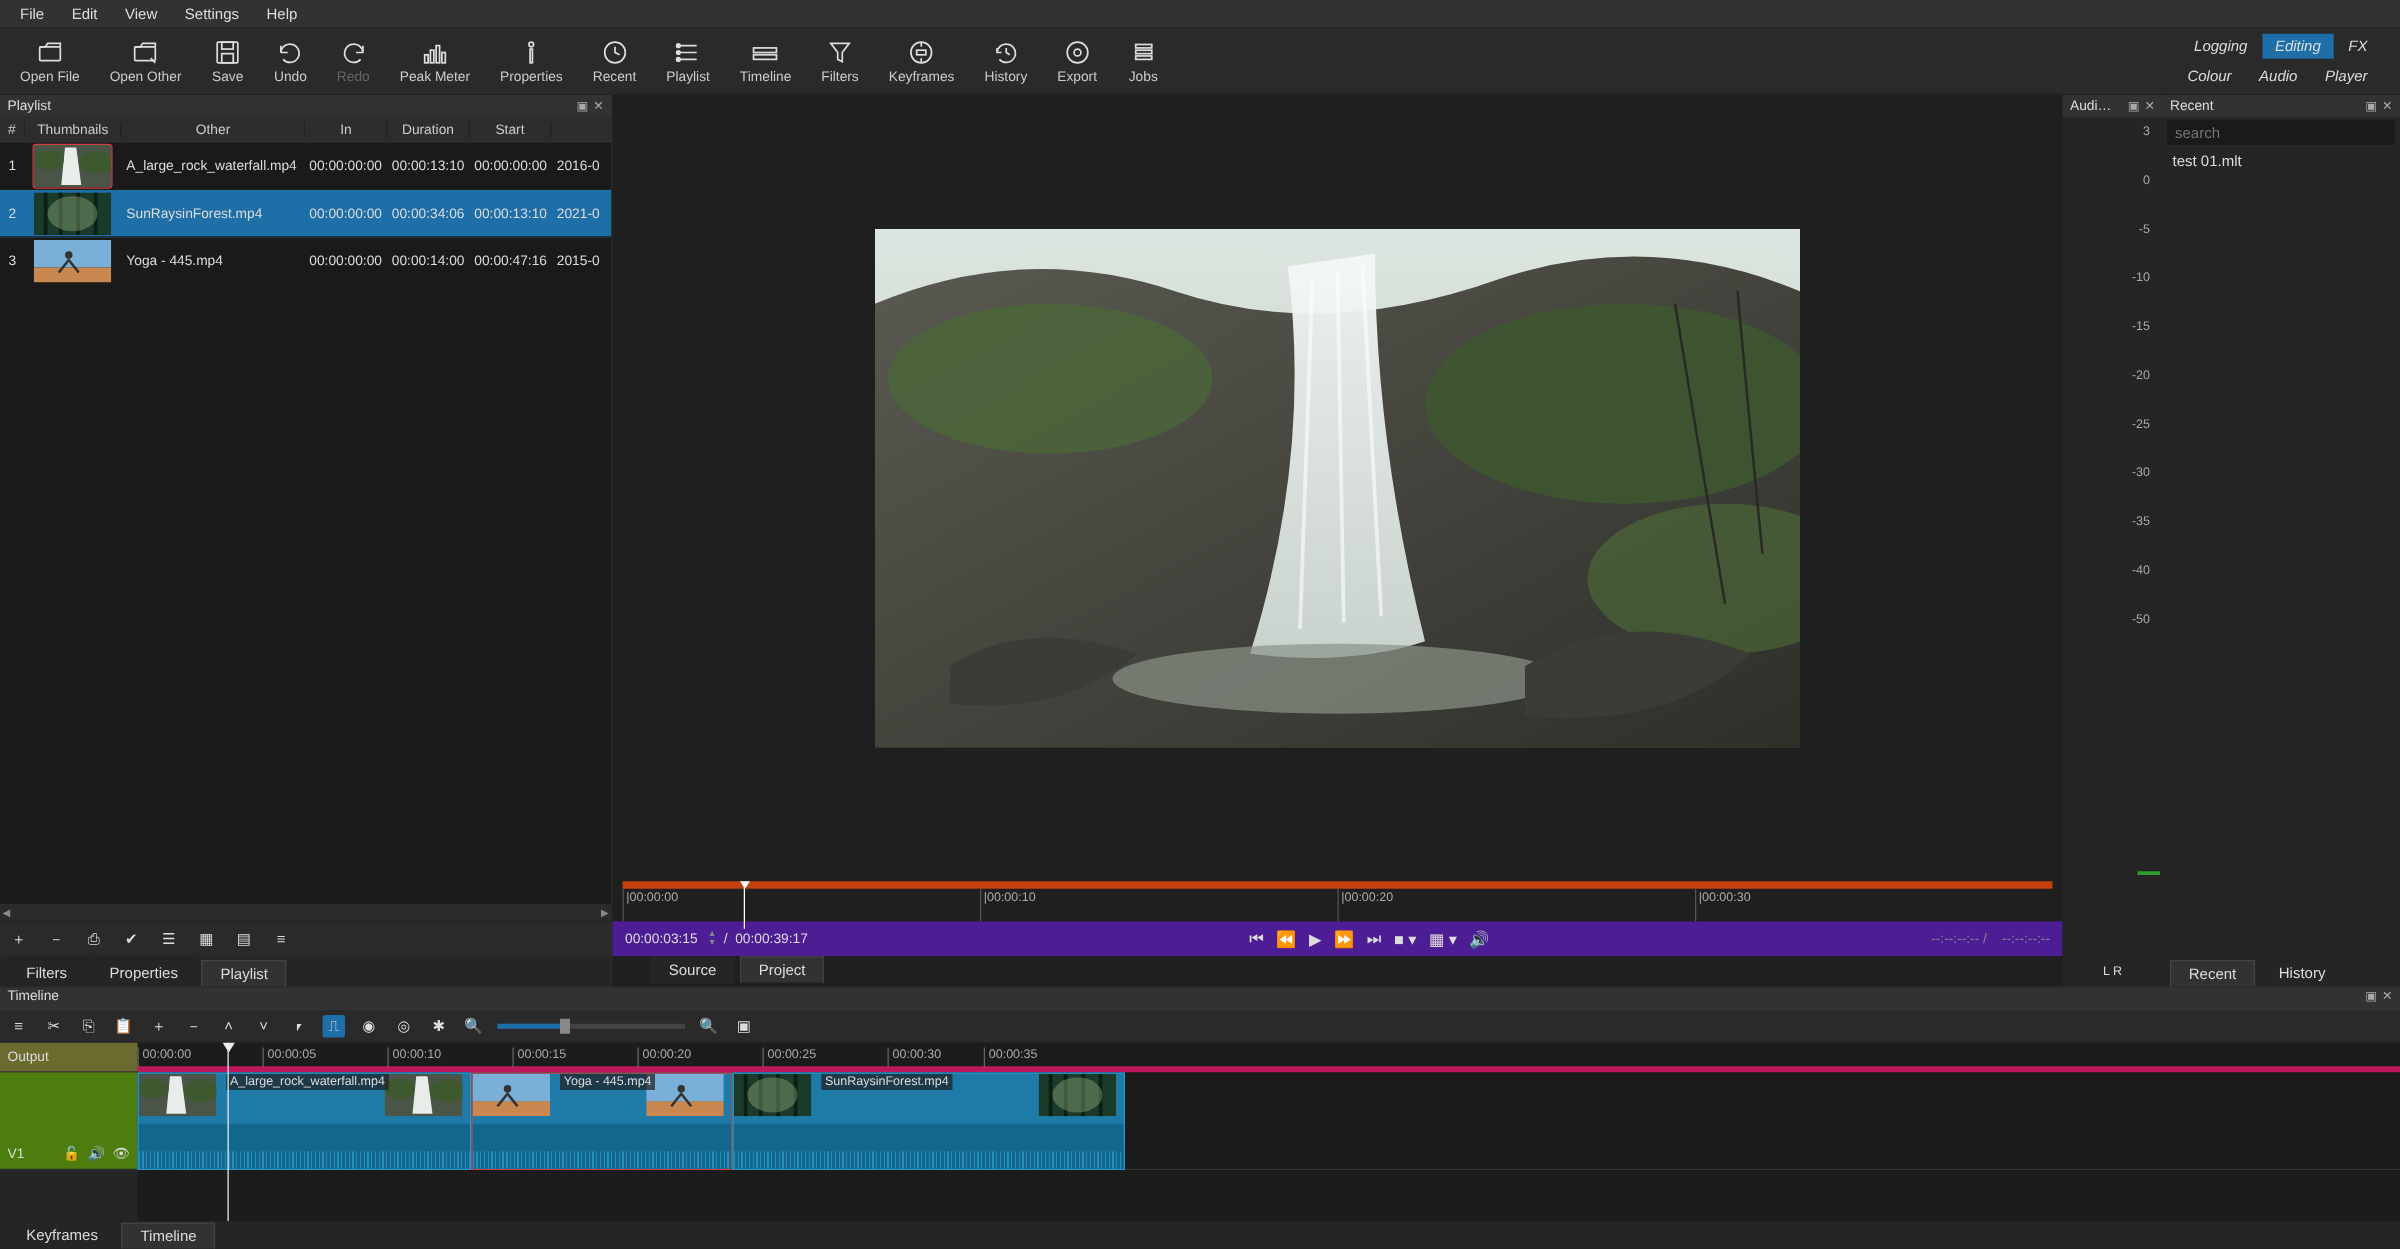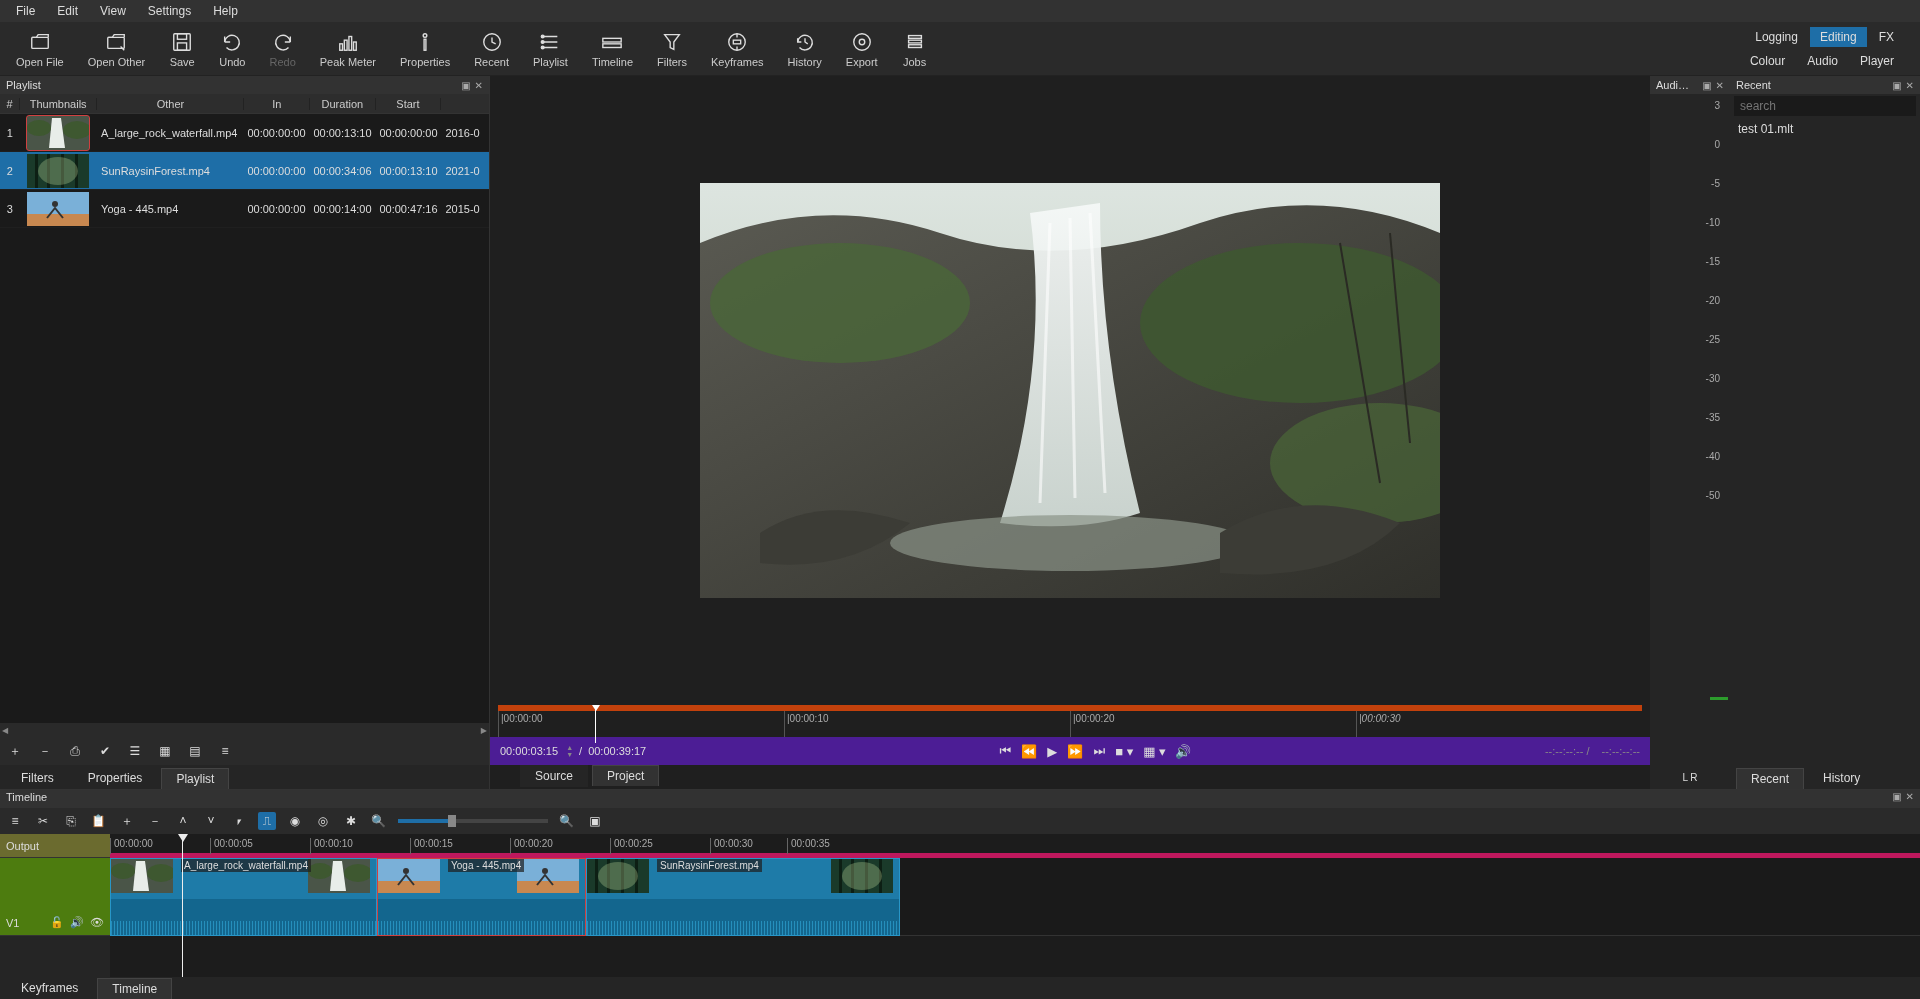--- a/index.html
+++ b/index.html
@@ -6,21 +6,21 @@
 body { background: #1d1d1d; color: #ddd; font-size: 12px; overflow: hidden; width: 1920px; height: 999px; }
 .menubar { height: 22px; background: #323232; display: flex; align-items: center; padding: 0 6px; gap: 2px; }
 .menubar-item { padding: 2px 10px; cursor: pointer; }
 .toolbar { height: 54px; background: #2a2a2a; display: flex; align-items: center; padding: 0 4px; justify-content: space-between; border-bottom: 1px solid #222; }
 .toolbar-left { display: flex; gap: 0; }
 .toolbar-btn { display: flex; flex-direction: column; align-items: center; justify-content: center; padding: 4px 12px; cursor: pointer; min-width: 50px; }
 .toolbar-icon { height: 24px; display: flex; align-items: center; justify-content: center; font-size: 20px; color: #ddd; }
 .toolbar-label { font-size: 11px; margin-top: 2px; color: #ccc; }
 .toolbar-right { display: flex; flex-direction: column; gap: 4px; align-items: flex-end; padding-right: 12px; }
 .toolbar-right-row { display: flex; gap: 2px; }
-.toggle-btn { padding: 3px 10px; cursor: pointer; font-size: 12px; }
+.toggle-btn { padding: 3px 10px; cursor: pointer; font-size: 12px; font-style: italic; }
 .toggle-btn.active { background: #1e6ea7; }
 
 .main-area { display: flex; height: calc(100% - 22px - 54px - 210px); }
 .playlist-panel { width: 490px; background: #252525; display: flex; flex-direction: column; border-right: 1px solid #333; }
 .panel-header { height: 18px; background: #323232; font-size: 11px; padding: 1px 6px; display: flex; align-items: center; justify-content: space-between; }
 .panel-header-icons { display: flex; gap: 4px; font-size: 10px; color: #aaa; }
 .playlist-table { flex: 1; overflow: auto; background: #1a1a1a; position: relative; }
 .playlist-headers { display: flex; background: #2d2d2d; border-bottom: 1px solid #333; height: 20px; align-items: center; font-size: 11px; color: #ccc; }
 .playlist-headers > div { padding: 0 4px; text-align: center; border-right: 1px solid #222; }
 .ph-num { width: 20px; }
@@ -409,21 +409,21 @@
           <path d="M520,350 Q600,300 700,340 Q640,400 520,390 Z" fill="#3c3c36"></path>
           <path d="M640,60 Q660,180 680,300 M690,50 Q700,160 710,260" stroke="#2a2a24" stroke-width="2" fill="none"></path>
         </svg>
       </div>
     </div>
     <div class="scrubber" id="scrubber">
       <div class="playhead-marker" id="vp-playhead" style="left: 8.5%;"></div>
     <div class="scrubber-tick" style="left: 0%;">|00:00:00</div>
         <div class="scrubber-tick" style="left: 25%;">|00:00:10</div>
         <div class="scrubber-tick" style="left: 50%;">|00:00:20</div>
-        <div class="scrubber-tick" style="left: 75%; font-style: italic;">|00:00:30</div>
+        <div class="scrubber-tick" style="left: 75%;">|00:00:30</div>
       </div>
     <div class="transport-bar">
       <div class="transport-left">
         <span>00:00:03:15</span>
         <span class="spinner">
             <span>▲</span>
             <span>▼</span>
           </span>
         <span> / </span>
         <span>00:00:39:17</span>

